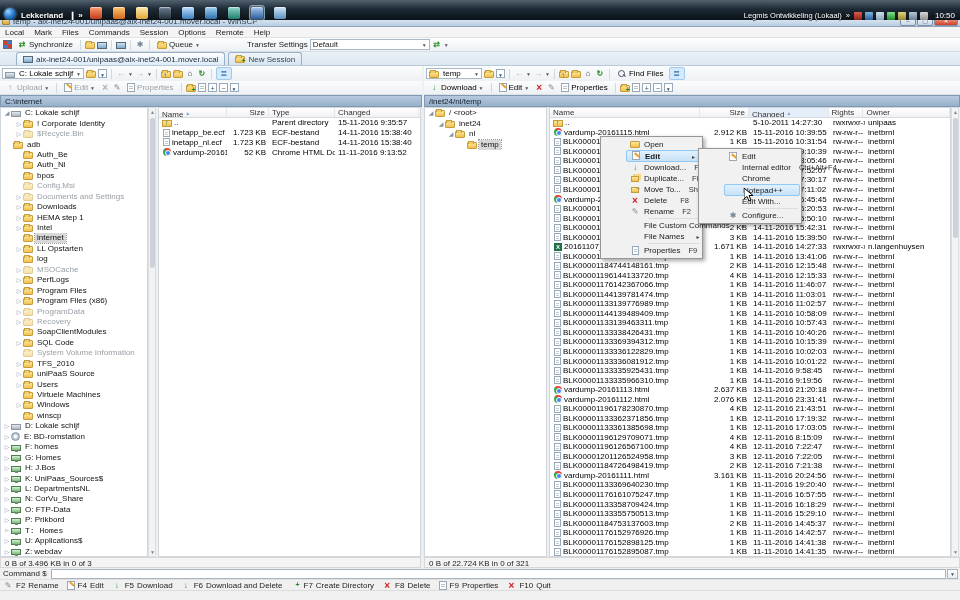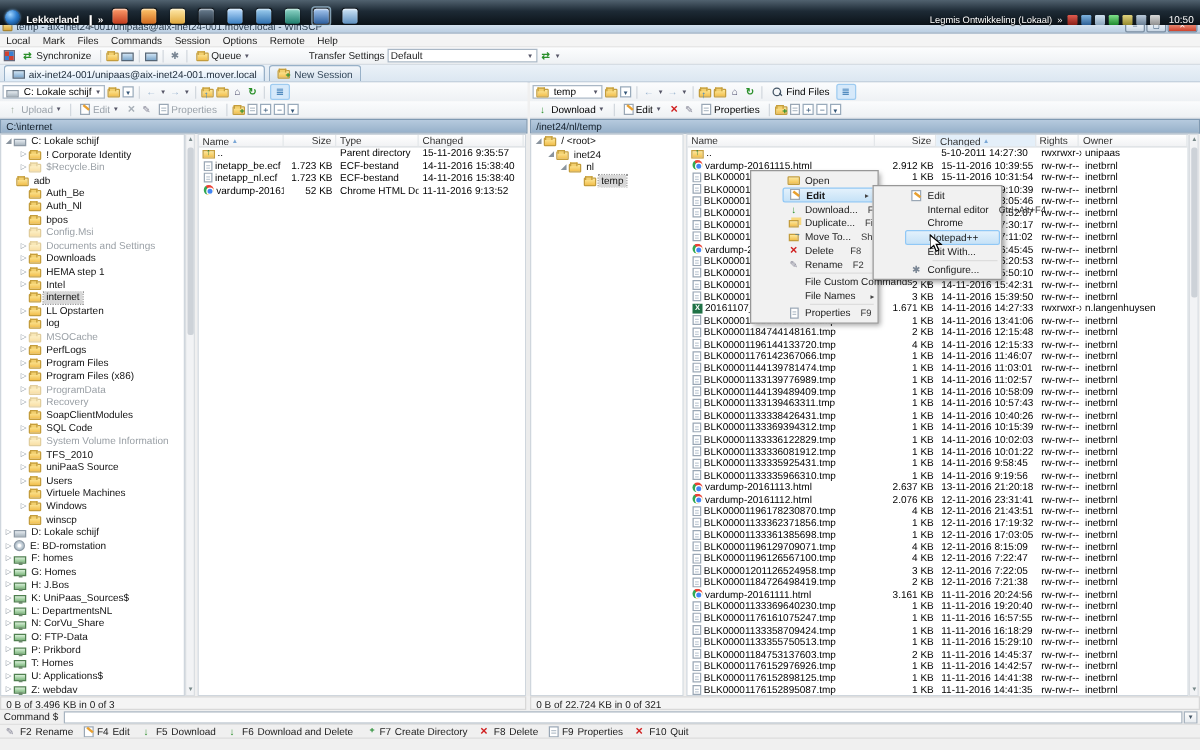--- a/index.html
+++ b/index.html
@@ -77,21 +77,21 @@
   .gi-download::before { content:"↓"; color:#2a8f2a; font-weight:bold; }
   .gi-edit { background:#fff; border:1px solid #9aa7b5; width:8px; height:9px; }
   .gi-edit::before { content:""; position:absolute; left:1px; top:1px; width:6px; height:2px; background:#e8a030; transform:rotate(40deg); }
   .gi-plus { border:1px solid #9ab; width:9px; height:9px; background:#fff; }
   .gi-plus::before { content:"+"; font-size:7px; color:#357; position:absolute; left:2px; top:0; }
   .gi-minus { border:1px solid #9ab; width:9px; height:9px; background:#fff; }
   .gi-minus::before { content:"−"; font-size:7px; color:#357; position:absolute; left:2px; top:0; }
   .gi-folderplus::after { content:"+"; position:absolute; color:#1f8a2d; font-weight:bold; font-size:7px; left:5px; top:-1px; }
 
   
-  .tabbar { left:0; top:52px; width:960px; height:14px; background:linear-gradient(#eaf1f8,#dce7f1); border-bottom:1px solid #b9c9d9; display:flex; padding-left:3px; font-size:8px; }
+  .tabbar { left:0; top:52px; width:960px; height:14px; background:linear-gradient(#eaf1f8,#dce7f1); border-bottom:1px solid #b9c9d9; display:flex; padding-left:16px; font-size:8px; }
   .stab { display:flex; align-items:center; gap:3px; height:13px; padding:0 6px; border:1px solid #98b1c8; border-bottom:none; border-radius:3px 3px 0 0; background:linear-gradient(#fff,#dcebf8); color:#1c2a38; white-space:nowrap; }
   .stab.new { background:linear-gradient(#f2f6fa,#d5e2ee); margin-left:3px; color:#33475a; }
 
   
   .ptb { height:15px; display:flex; align-items:center; font-size:8px; gap:2px; padding-left:2px; background:linear-gradient(#fbfcfd,#eef1f4); }
   .ptb1 { top:66px; } .ptb2 { top:81px; height:14px; border-bottom:1px solid #dde2e8; }
   .lhalf { left:0; width:422px; } .rhalf { left:424px; width:536px; }
 
   
   .pathbar { top:95px; height:12px; background:linear-gradient(#b6cade,#97b1ca); border:1px solid #7f99b2; color:#14202c; font-size:8px; line-height:11px; padding-left:4px; }
@@ -609,21 +609,21 @@
       <div class="trow" style="padding-left: 2px;">
         <span class="exp">▷</span>
         <span class="ic ic-net"></span>
         <span class="lbl">O: FTP-Data</span>
       </div>
       <div class="trow" style="padding-left: 2px;">
         <span class="exp">▷</span>
         <span class="ic ic-net"></span>
         <span class="lbl">P: Prikbord</span>
       </div>
-      <div class="trow" style="padding-left: 2px;">
+      <div class="trow" style="padding-left: 2px; font-family: Liberation Mono, monospace;">
         <span class="exp">▷</span>
         <span class="ic ic-net"></span>
         <span class="lbl">T: Homes</span>
       </div>
       <div class="trow" style="padding-left: 2px;">
         <span class="exp">▷</span>
         <span class="ic ic-net"></span>
         <span class="lbl">U: Applications$</span>
       </div>
       <div class="trow" style="padding-left: 2px;">

